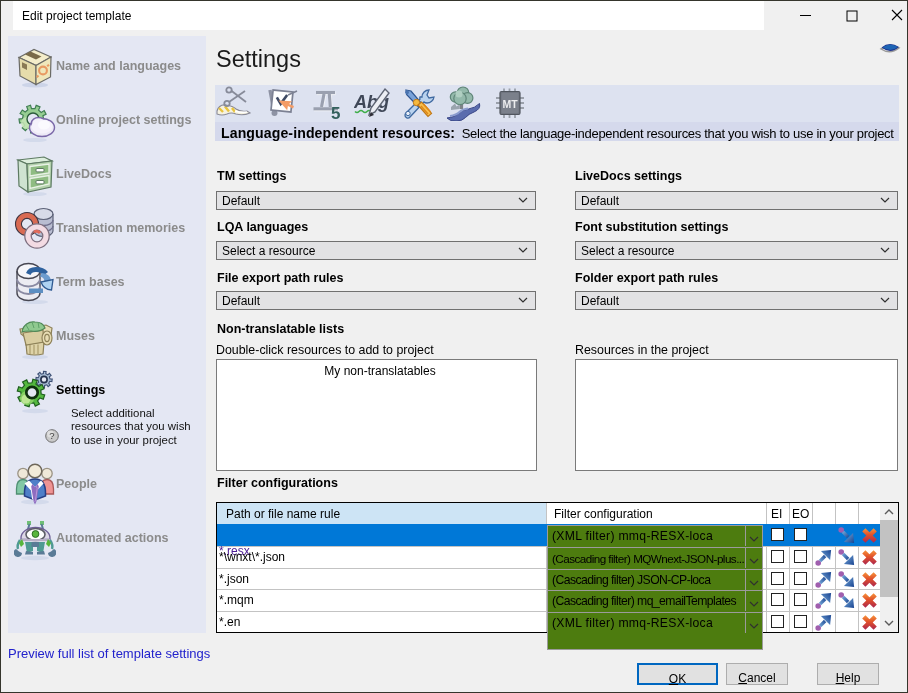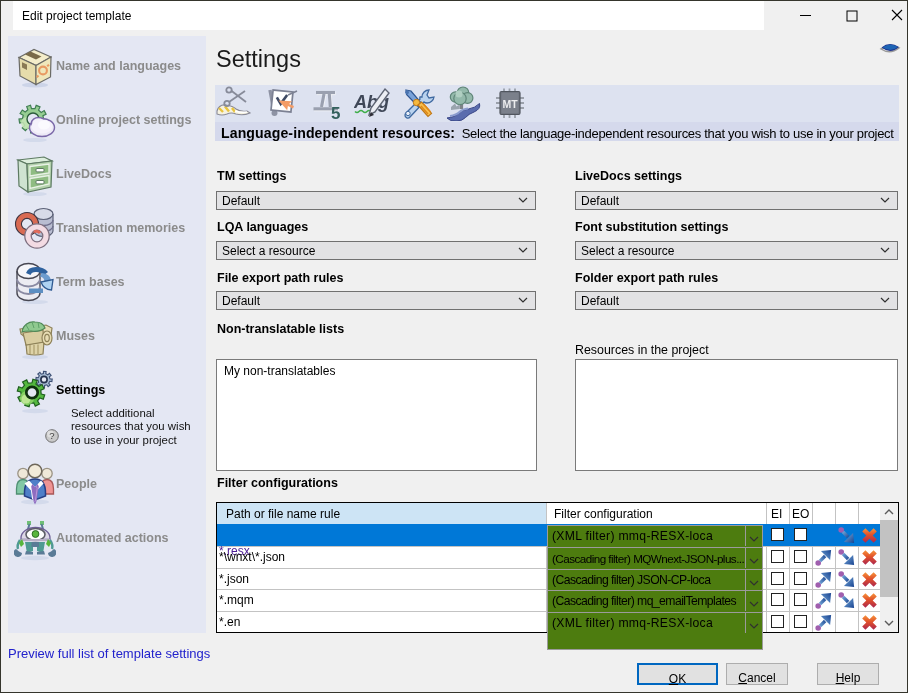--- a/index.html
+++ b/index.html
@@ -332,23 +332,24 @@
     <div class="flabel" style="left:2px; top:235px;">File export path rules</div>
     <div class="flabel" style="left:360px; top:235px;">Folder export path rules</div>
     <div class="combo" style="left:1px; top:255px; width:320px;">Default<svg class="chev" width="10" height="6" viewBox="0 0 10 6">
           <path d="M1 1 l4 4 4 -4" stroke="#303030" stroke-width="1.2" fill="none"></path>
         </svg></div>
     <div class="combo" style="left:360px; top:255px; width:323px;">Default<svg class="chev" width="10" height="6" viewBox="0 0 10 6">
           <path d="M1 1 l4 4 4 -4" stroke="#303030" stroke-width="1.2" fill="none"></path>
         </svg></div>
 
     <div class="flabel" style="left:2px; top:286px;">Non-translatable lists</div>
+    <div class="small" style="left:1px; top:307px; font-size:12.4px;">Double-click resources to add to project</div>
     <div class="small" style="left:360px; top:307px; font-size:12.4px;">Resources in the project</div>
     <div class="listbox" style="left:1px; top:323px; width:321px; height:112px;">
-        <div style="margin:4px 0 0 7px;">My non-translatables</div>
+        <div style="margin:4px 0 0 7px;text-align:center;">My non-translatables</div>
       </div>
     <div class="listbox" style="left:360px; top:323px; width:323px; height:112px;"></div>
 
     <div class="flabel" style="left:2px; top:440px;">Filter configurations</div>
     <div id="ftable">
       <div style="position:absolute;left:0;top:0;width:329px;height:21px;background:#cde4f5;"></div>
       <div class="small" style="left:9px;top:4px;">Path or file name rule</div>
       <div class="small" style="left:337px;top:4px;">Filter configuration</div>
       <div class="small" style="left:554px;top:4px;">EI</div>
       <div class="small" style="left:575px;top:4px;">EO</div>

